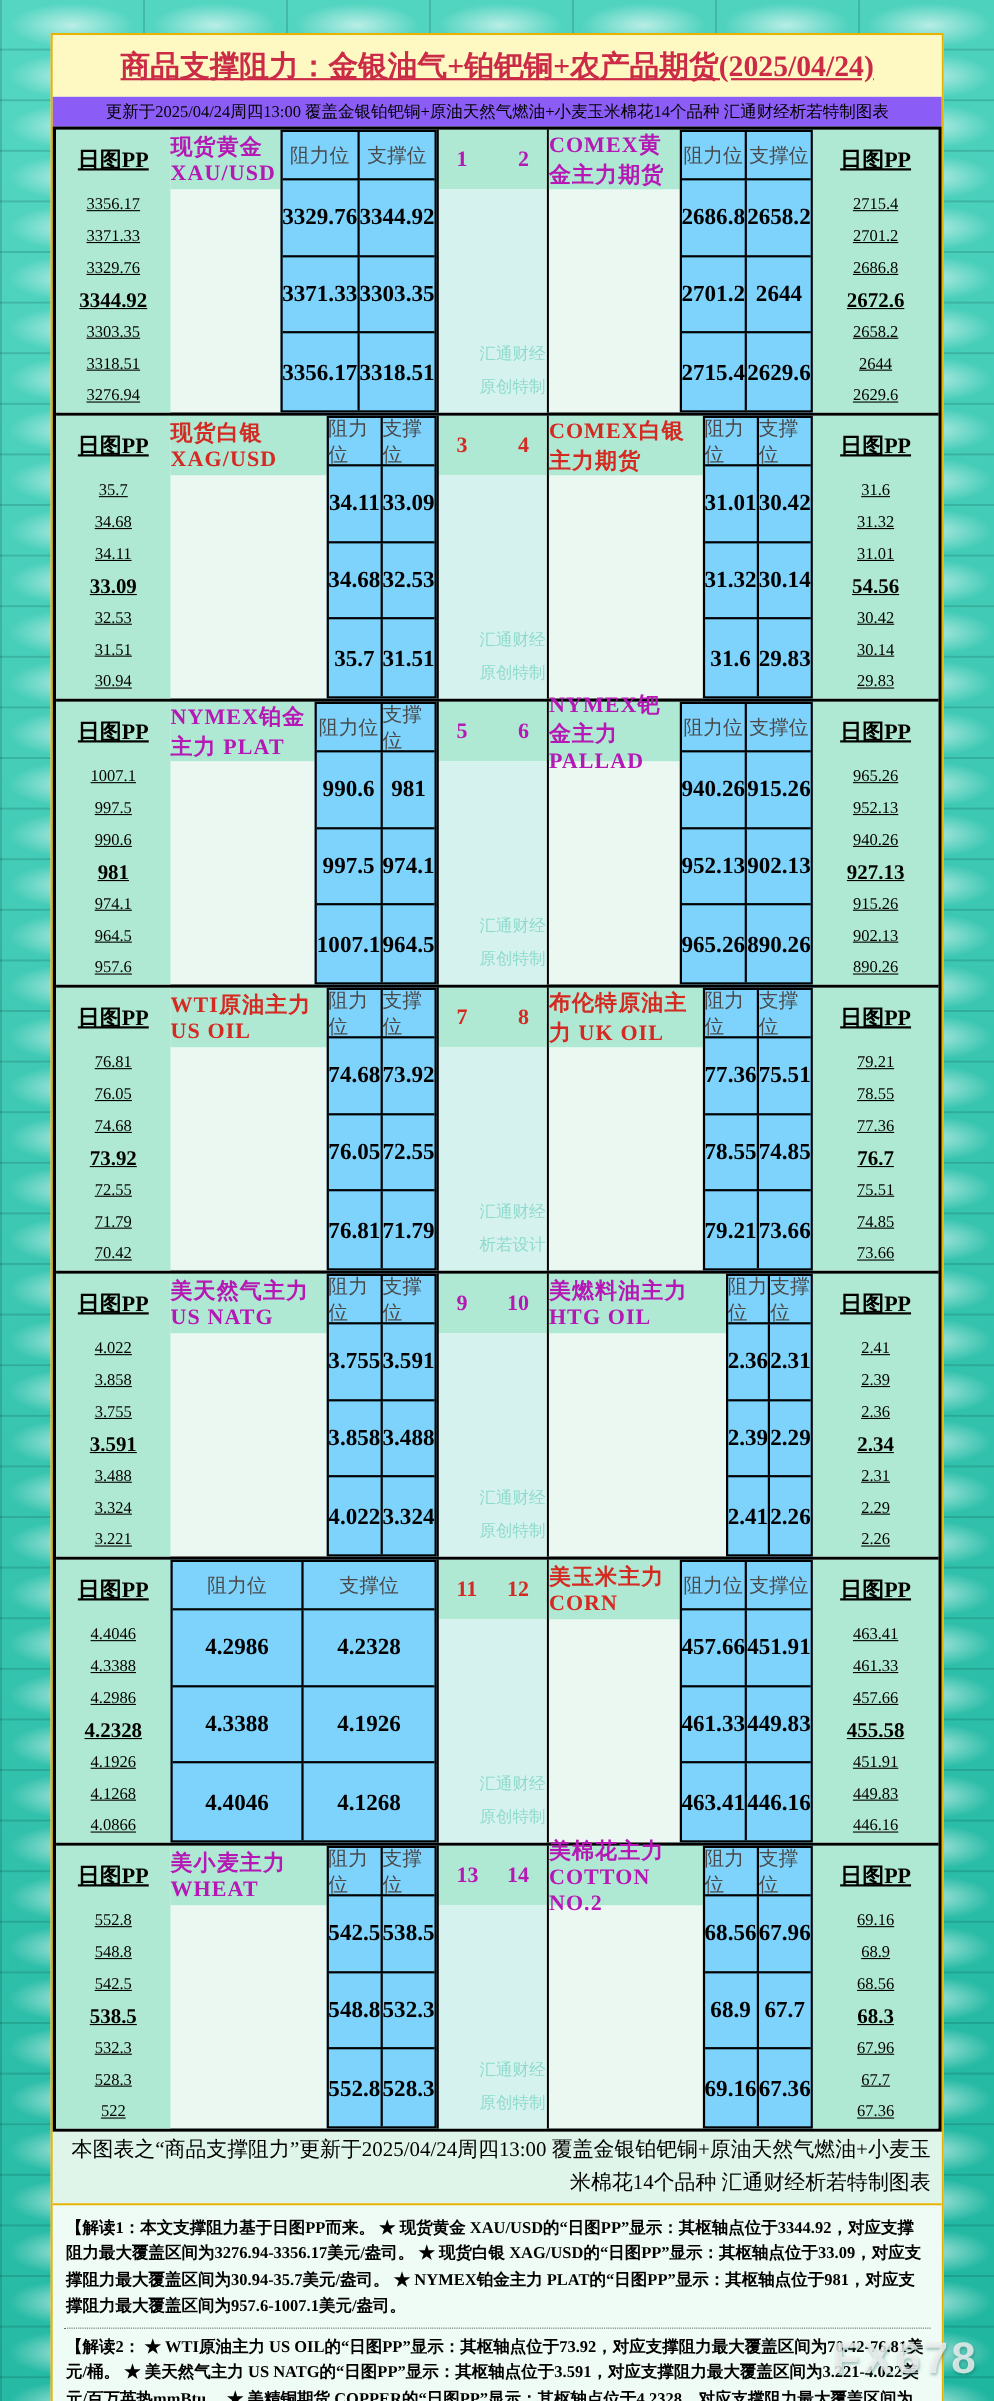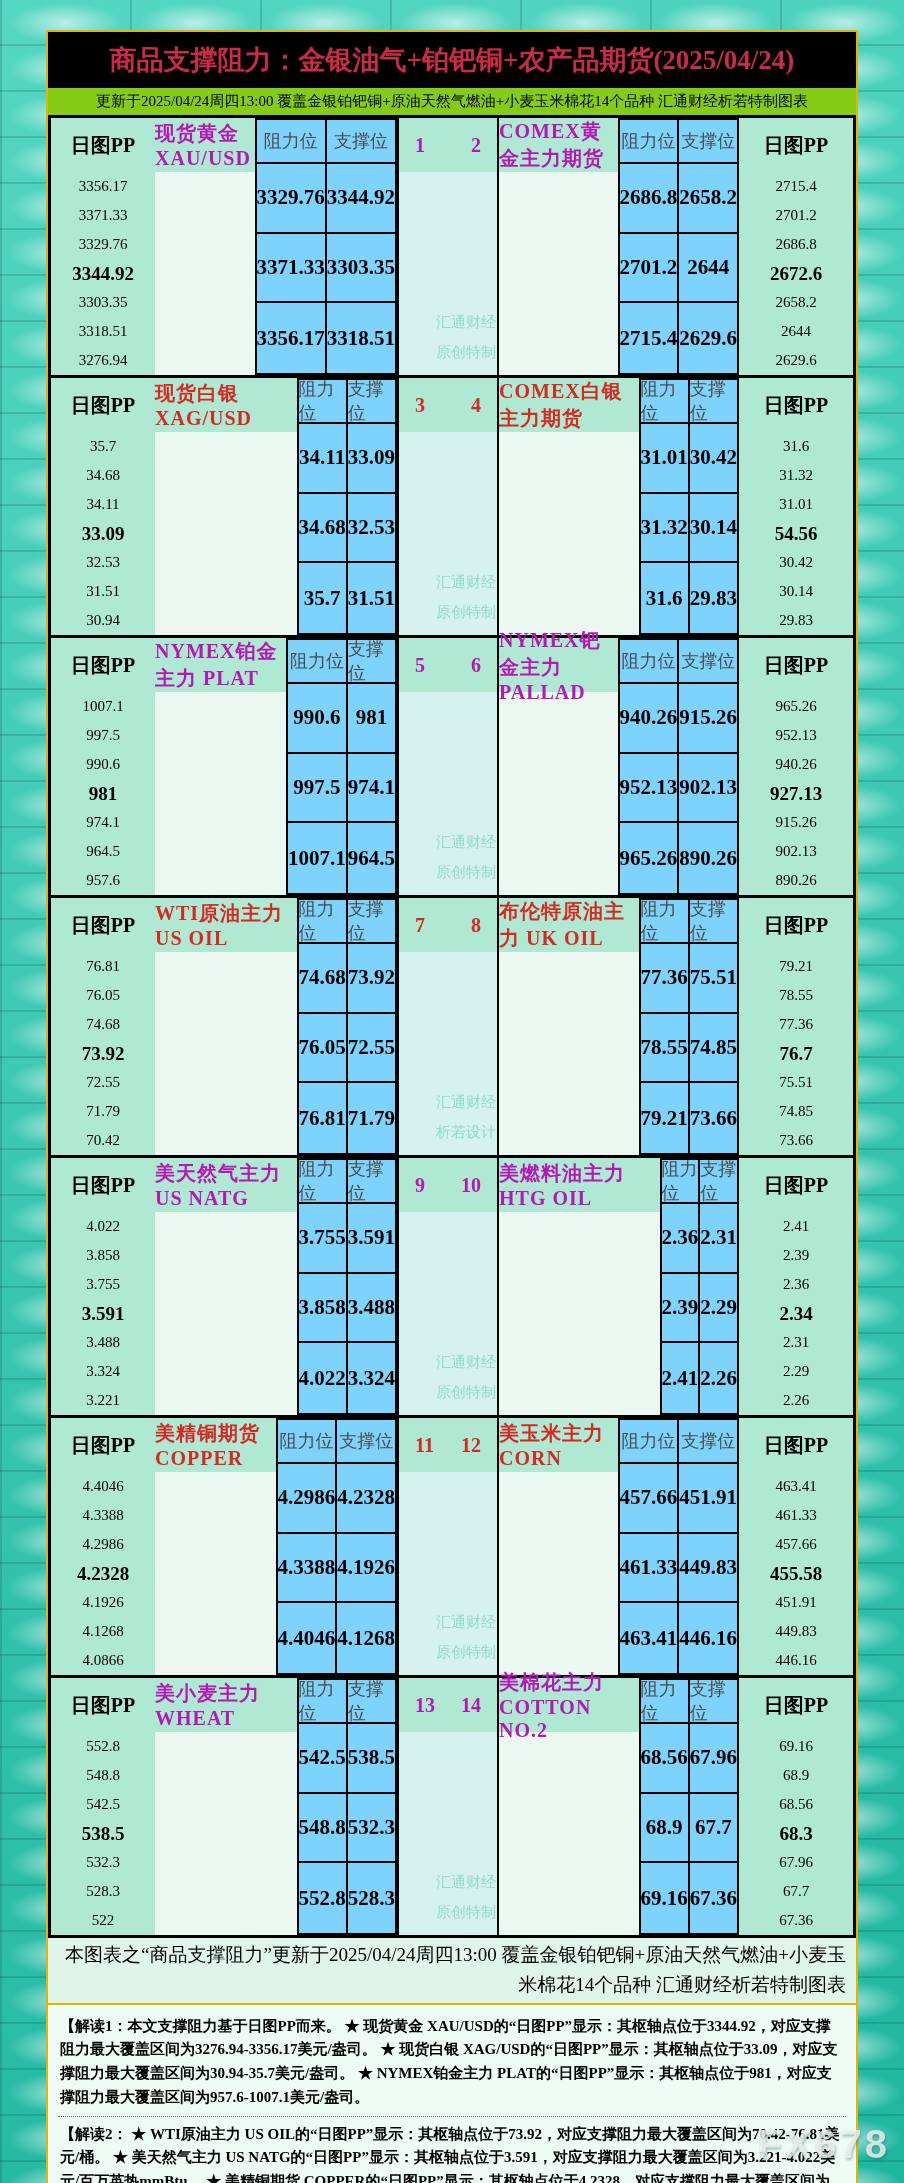--- a/index.html
+++ b/index.html
@@ -12,27 +12,27 @@
       linear-gradient(90deg, rgba(0,60,50,.18) 2px, transparent 2px),
       linear-gradient(0deg, rgba(0,60,50,.18) 2px, transparent 2px),
       linear-gradient(160deg,#54d6c2,#1fb6a0);
     background-size:130px 46px,130px 46px,130px 46px,100% 100%;
   }
   .content{
     position:absolute;left:46px;top:30px;width:812px;box-sizing:border-box;
     border:2px solid #e8b200;background:#eaf8f1;
   }
   .title-bar{height:56px;display:flex;align-items:center;justify-content:center;
-    font-size:27px;font-weight:bold;color:#cb2b46;background:#000000;}
+    font-size:27px;font-weight:bold;color:#cb2b46;background:#fef9c3;text-decoration:underline;}
   .subtitle-bar{height:27px;display:flex;align-items:center;justify-content:center;
-    font-size:15px;color:#000;background:#84cc16;}
+    font-size:15px;color:#000;background:#8b5cf6;}
   .table-wrap{border:3px solid #000;box-sizing:border-box;}
   .block{display:grid;grid-template-columns:104px 242px 102px 240px 114px;height:257px;border-bottom:3px solid #000;}
   .block:last-child{border-bottom:none;}
-  .pp-col{background:#b0e9d3;display:flex;flex-direction:column;}
+  .pp-col{background:#b0e9d3;display:flex;flex-direction:column;text-decoration:underline;}
   .pp-head{height:54px;display:flex;align-items:center;justify-content:center;
     font-weight:bold;font-size:20px;color:#000;}
   .pp-val{height:29px;display:flex;align-items:center;justify-content:center;font-size:15px;color:#000;}
   .pp-val.pivot{font-weight:bold;font-size:19px;}
   .inst{display:flex;}
   .inst-name{height:54px;background:#b0e9d3;display:flex;align-items:center;justify-content:center;
     font-size:20px;font-weight:bold;letter-spacing:1px;}
   .accent-magenta .inst-name,.accent-magenta .mid-head{color:#b518b5;}
   .accent-red .inst-name,.accent-red .mid-head{color:#d42a22;}
   .inner-table{flex:1;display:grid;grid-template-columns:1fr 1fr;grid-template-rows:44px 1fr 1fr 1fr;
@@ -375,21 +375,20 @@
       <div class="pp-head">日图PP</div>
     <div class="pp-val">4.4046</div>
             <div class="pp-val">4.3388</div>
             <div class="pp-val">4.2986</div>
             <div class="pp-val pivot">4.2328</div>
             <div class="pp-val">4.1926</div>
             <div class="pp-val">4.1268</div>
             <div class="pp-val">4.0866</div>
           </div>
     <div class="inst">
-      <div class="inst-name">美精铜期货 COPPER</div>
       <div class="inner-table">
               <div class="it-cell it-head">阻力位</div>
               <div class="it-cell it-head">支撑位</div>
               <div class="it-cell it-val">4.2986</div>
               <div class="it-cell it-val">4.2328</div>
               <div class="it-cell it-val">4.3388</div>
               <div class="it-cell it-val">4.1926</div>
               <div class="it-cell it-val">4.4046</div>
               <div class="it-cell it-val">4.1268</div>
             </div>

